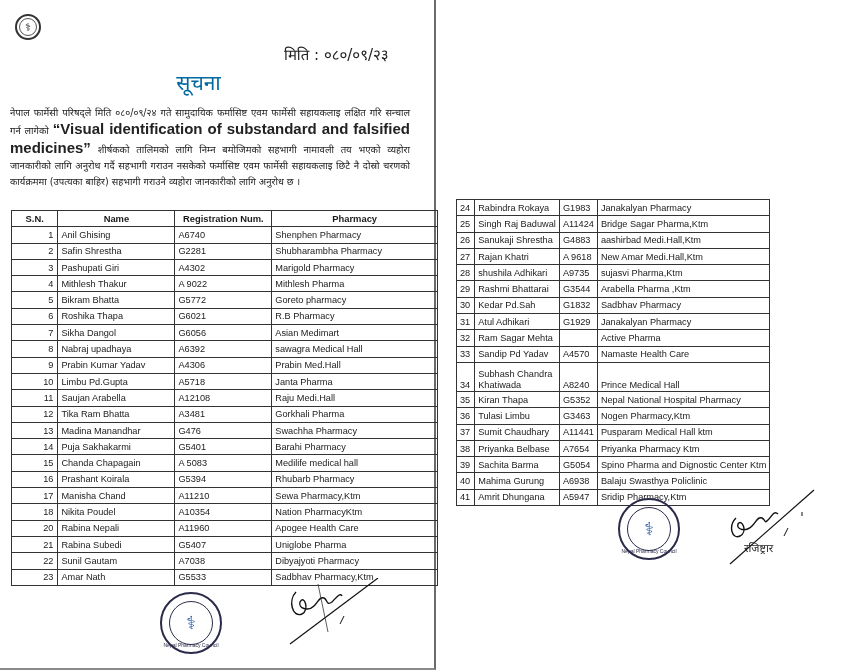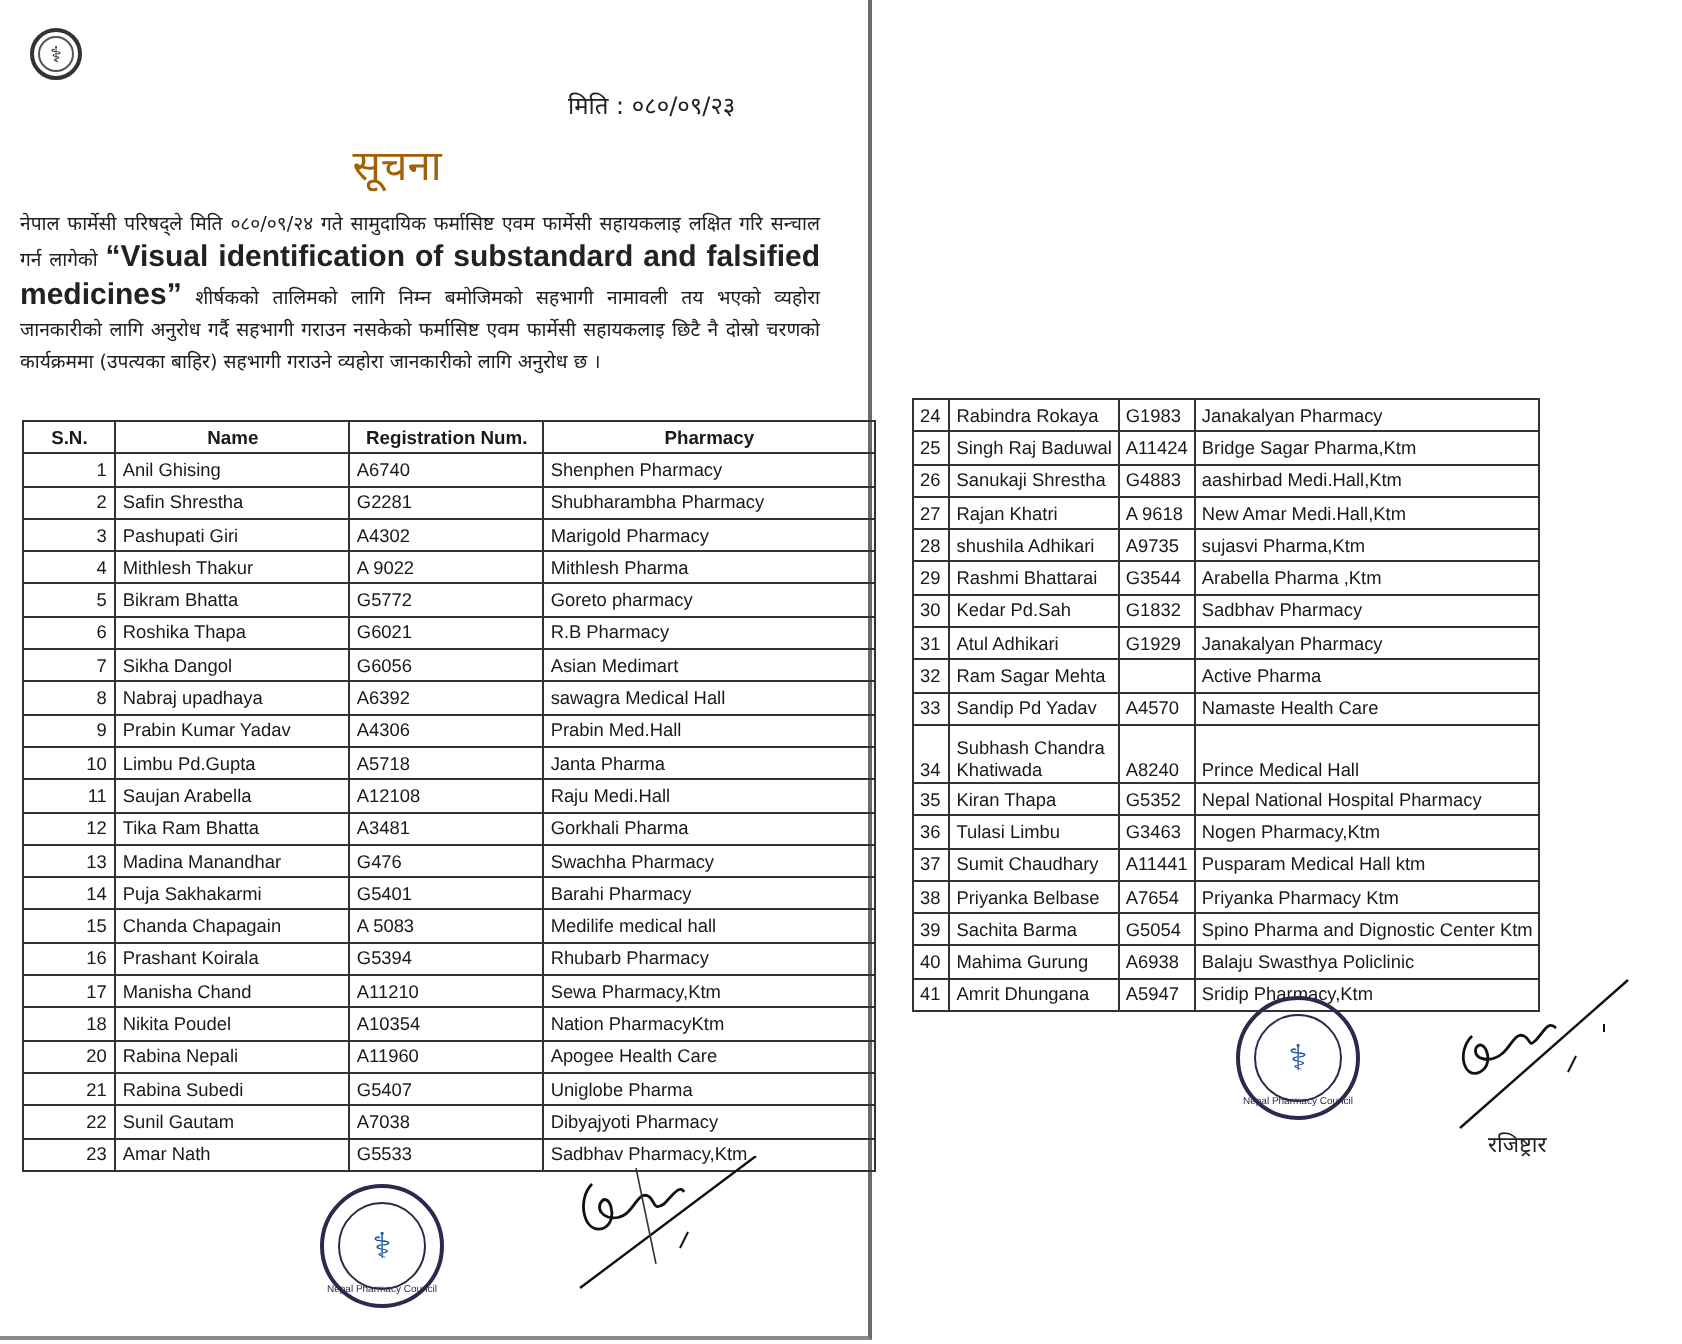--- a/index.html
+++ b/index.html
@@ -5,23 +5,23 @@
   html, body { margin:0; padding:0; }
   body { width:841px; height:672px; background:#ffffff; position:relative; overflow:hidden;
          font-family:"Liberation Sans", sans-serif; color:#1a1a1a; }
   .page-left { position:absolute; left:0; top:0; width:436px; height:670px;
                border-right:2px solid #6b6b6b; border-bottom:2px solid #8a8a8a; box-sizing:border-box; }
   .page-right { position:absolute; left:438px; top:0; width:403px; height:672px; }
   .logo { position:absolute; left:15px; top:14px; width:26px; height:26px; border:2px solid #333;
           border-radius:50%; box-sizing:border-box; display:flex; align-items:center; justify-content:center;
           font-size:11px; color:#222; }
   .logo::before { content:""; position:absolute; inset:2px; border:1px solid #555; border-radius:50%; }
-  .date { position:absolute; left:284px; top:44px; font-size:12px; font-family:"DejaVu Sans", sans-serif; color:#222; }
+  .date { position:absolute; left:284px; top:44px; font-size:15px; font-family:"DejaVu Sans", sans-serif; color:#222; }
   .title { position:absolute; left:0; width:397px; top:68px; text-align:center; font-size:21px;
-           font-family:"DejaVu Sans", sans-serif; color:#a16207; }
+           font-family:"DejaVu Sans", sans-serif; color:#0369a1; }
   .body-text { position:absolute; left:10px; top:105px; width:400px; font-size:9.6px; line-height:16.3px;
                font-family:"DejaVu Sans", sans-serif; color:#222; text-align:justify; }
   .body-text b { font-family:"Liberation Sans", sans-serif; font-size:15px; }
   table.reg { position:absolute; border-collapse:collapse; font-family:"Liberation Sans", sans-serif;
               font-size:9.2px; color:#1a1a1a; }
   table.reg td, table.reg th { border:1px solid #333; padding:0 3px; height:15.3px; white-space:nowrap; }
   table.reg th { font-weight:bold; text-align:center; font-size:9.4px; }
   table.reg td.sn { text-align:right; padding-right:4px; }
   #left-table { left:11px; top:210px; width:427px; }
   #left-table col.c1 { width:42px; } #left-table col.c2 { width:106px; }
@@ -29,21 +29,21 @@
   #right-table { left:18px; top:199px; width:283px; }
   #right-table col.c1 { width:36px; } #right-table col.c2 { width:92px; }
   #right-table col.c3 { width:70px; } #right-table col.c4 { width:148px; }
   #right-table td.tall { height:28px; white-space:normal; line-height:11px; vertical-align:bottom; }
   .seal { position:absolute; width:62px; height:62px; border:2px solid #2a2a4a; border-radius:50%;
           box-sizing:border-box; display:flex; align-items:center; justify-content:center; }
   .seal::before { content:""; position:absolute; inset:7px; border:1px solid #2a2a4a; border-radius:50%; }
   .seal .emblem { font-size:18px; color:#2457a6; }
   .seal .ring-text { position:absolute; bottom:4px; font-size:5px; color:#2a2a4a; width:100%; text-align:center; }
   .sig { position:absolute; }
-  .registrar { position:absolute; font-size:11px; font-family:"DejaVu Sans", sans-serif; color:#222;margin-top:24px; }
+  .registrar { position:absolute; font-size:11px; font-family:"DejaVu Sans", sans-serif; color:#222; }
 </style>
 </head>
 <body>
 
 <div class="page-left">
   <div class="logo">
     <span>⚕</span>
   </div>
   <div class="date">मिति : ०८०/०९/२३</div>
   <div class="title">सूचना</div>

